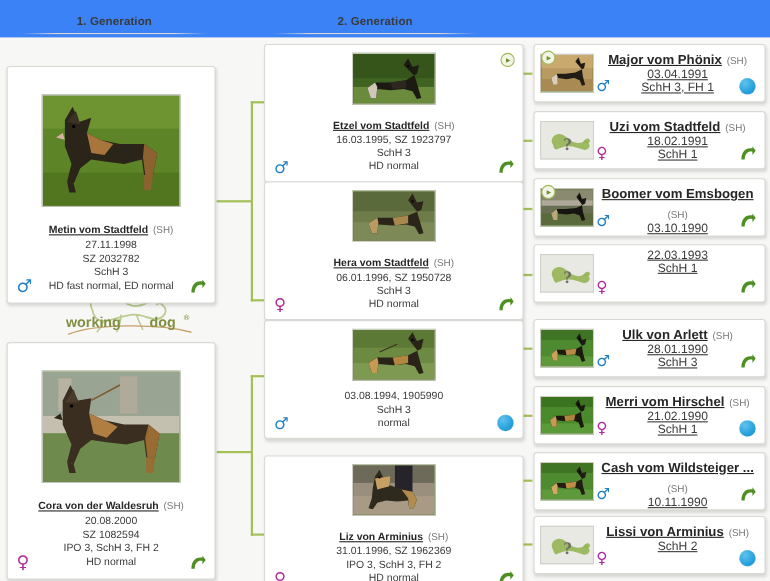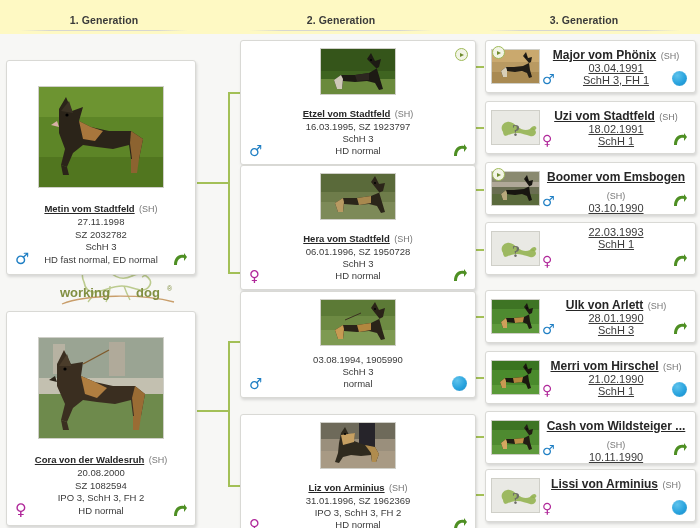--- a/index.html
+++ b/index.html
@@ -13,21 +13,21 @@
   #pedigree {
     position: relative;
     width: 700px; height: 528px;
     background: #f7f7f5;
   }
 
   
   .gen-header-bar {
     position: absolute; left: 0; top: 0;
     width: 700px; height: 34px;
-    background: #fef9c3;
+    background: #3b82f6;
   }
   .gen-header {
     position: absolute; top: 14px;
     text-align: center;
     font-size: 10.5px;
     font-weight: bold;
     color: #3a3a3a;
     letter-spacing: 0.1px;
   }
   .gen-header::after {
@@ -198,21 +198,20 @@
   .g3 .play-badge { left: 6px; top: 5px; z-index: 4; }
 </style>
 </head>
 <body>
 
 <div id="pedigree">
 
   <div class="gen-header-bar">
     <div class="gen-header" id="gen-h1">1. Generation</div>
     <div class="gen-header" id="gen-h2">2. Generation</div>
-    <div class="gen-header" id="gen-h3">3. Generation</div>
   </div>
 
   <div class="conn h" style="left:197px; top:182px; width:32px;"></div>
   <div class="conn v" style="left:228px; top:92px; height:182px;"></div>
   <div class="conn h" style="left:228px; top:92px; width:18px;"></div>
   <div class="conn h" style="left:228px; top:272px; width:18px;"></div>
 
   <div class="conn h" style="left:197px; top:410px; width:32px;"></div>
   <div class="conn v" style="left:228px; top:341px; height:146px;"></div>
   <div class="conn h" style="left:228px; top:341px; width:18px;"></div>
@@ -679,17 +678,18 @@
                    C19 22 15 25 13 25 C12 24 11 23 11 21 Z" fill="#8fb04a" opacity="0.85"></path>
           <path d="M38 18 C40 15 43 14 44 16 C45 17 44 19 42 19" fill="#8fb04a" opacity="0.85"></path>
           <text x="24" y="25" font-family="Liberation Serif, serif" font-size="16" font-weight="bold" fill="#6d6d68" text-anchor="middle">?</text>
         </svg>
       </div>
       <div class="info">
         <div>
           <span class="dogname">Lissi von Arminius</span>
           <span class="suffix">(SH)</span>
         </div>
+        <div class="line">SchH 2</div>
       </div>
     </div>
     <span class="sex female">♀</span>
     <span class="blue-dot"></span>
   </div>
 
 </body></html>

